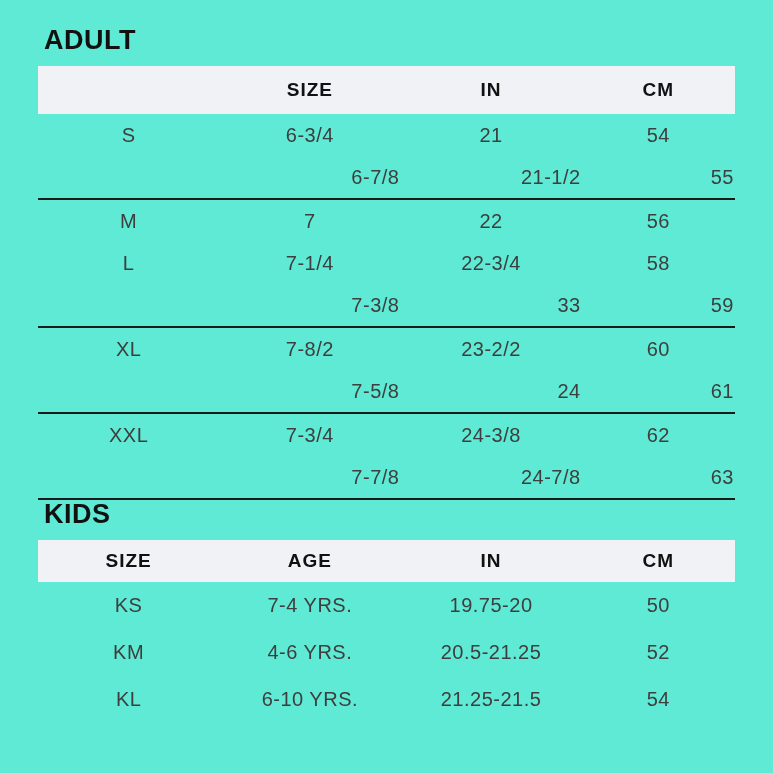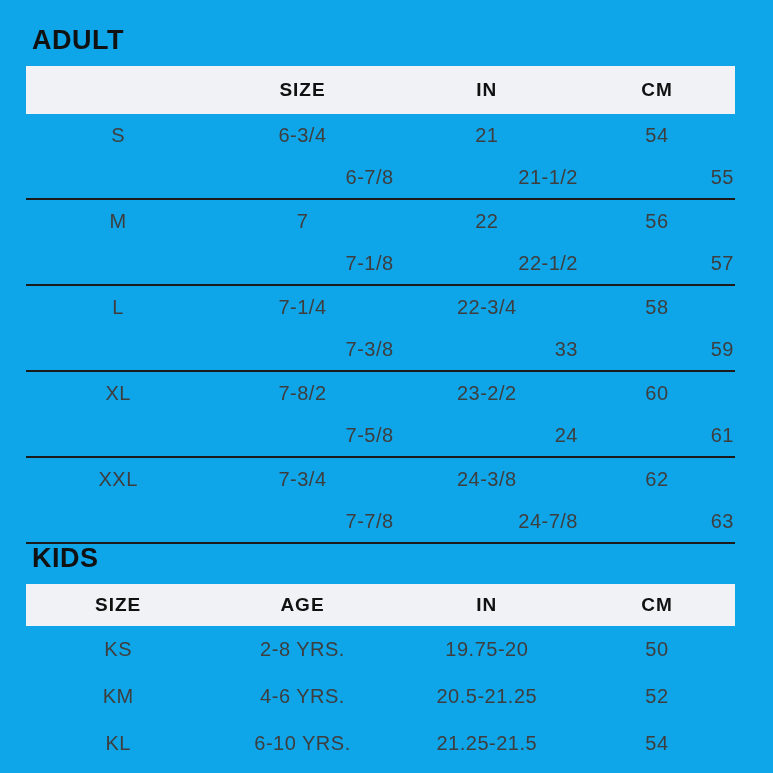--- a/index.html
+++ b/index.html
@@ -5,22 +5,22 @@
   html, body {
     margin: 0;
     padding: 0;
     background: #ffffff;
     font-family: "Liberation Sans", "DejaVu Sans", sans-serif;
   }
   .page {
     width: 773px;
     height: 773px;
     box-sizing: border-box;
-    padding: 26px 38px 0 26px;
-    background: #0ea5e9;
+    padding: 26px 38px 0 38px;
+    background: #5eead4;
     overflow: hidden;
   }
   .section-title {
     margin: 0 0 12px 6px;
     font-size: 27px;
     line-height: 28px;
     font-weight: 800;
     letter-spacing: 0.5px;
     color: #111111;
   }
@@ -102,26 +102,20 @@
           <td>21-1/2</td>
           <td>55</td>
         </tr>
 
         <tr>
           <td class="grp-label">M</td>
           <td>7</td>
           <td>22</td>
           <td>56</td>
         </tr>
-        <tr class="grp-end">
-          <td></td>
-          <td>7-1/8</td>
-          <td>22-1/2</td>
-          <td>57</td>
-        </tr>
 
         <tr>
           <td class="grp-label">L</td>
           <td>7-1/4</td>
           <td>22-3/4</td>
           <td>58</td>
         </tr>
         <tr class="grp-end">
           <td></td>
           <td>7-3/8</td>
@@ -171,21 +165,21 @@
         <tr>
           <th>SIZE</th>
           <th>AGE</th>
           <th>IN</th>
           <th>CM</th>
         </tr>
       </thead>
       <tbody>
         <tr>
           <td class="grp-label">KS</td>
-          <td>2-8 YRS.</td>
+          <td>7-4 YRS.</td>
           <td>19.75-20</td>
           <td>50</td>
         </tr>
         <tr>
           <td class="grp-label">KM</td>
           <td>4-6 YRS.</td>
           <td>20.5-21.25</td>
           <td>52</td>
         </tr>
         <tr>

